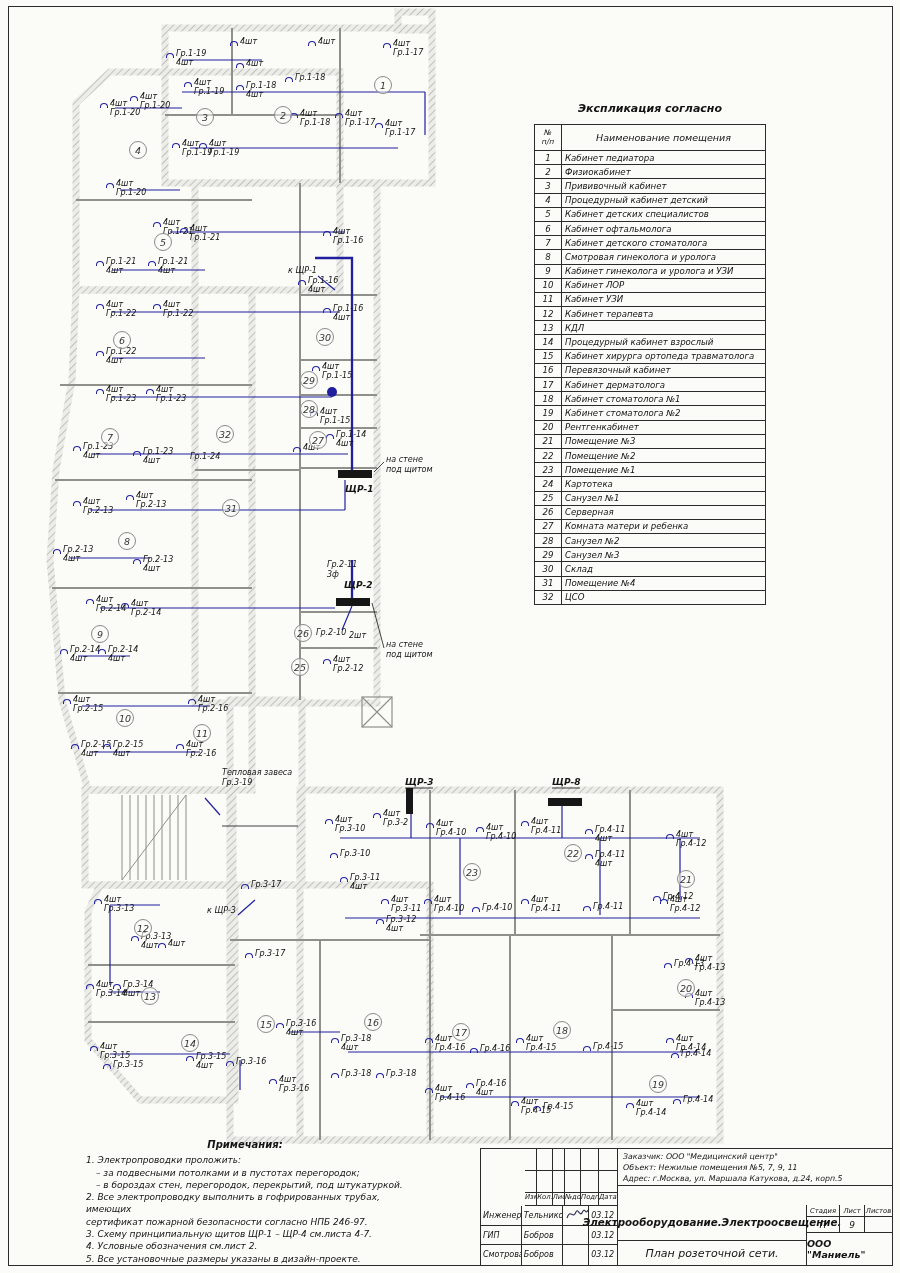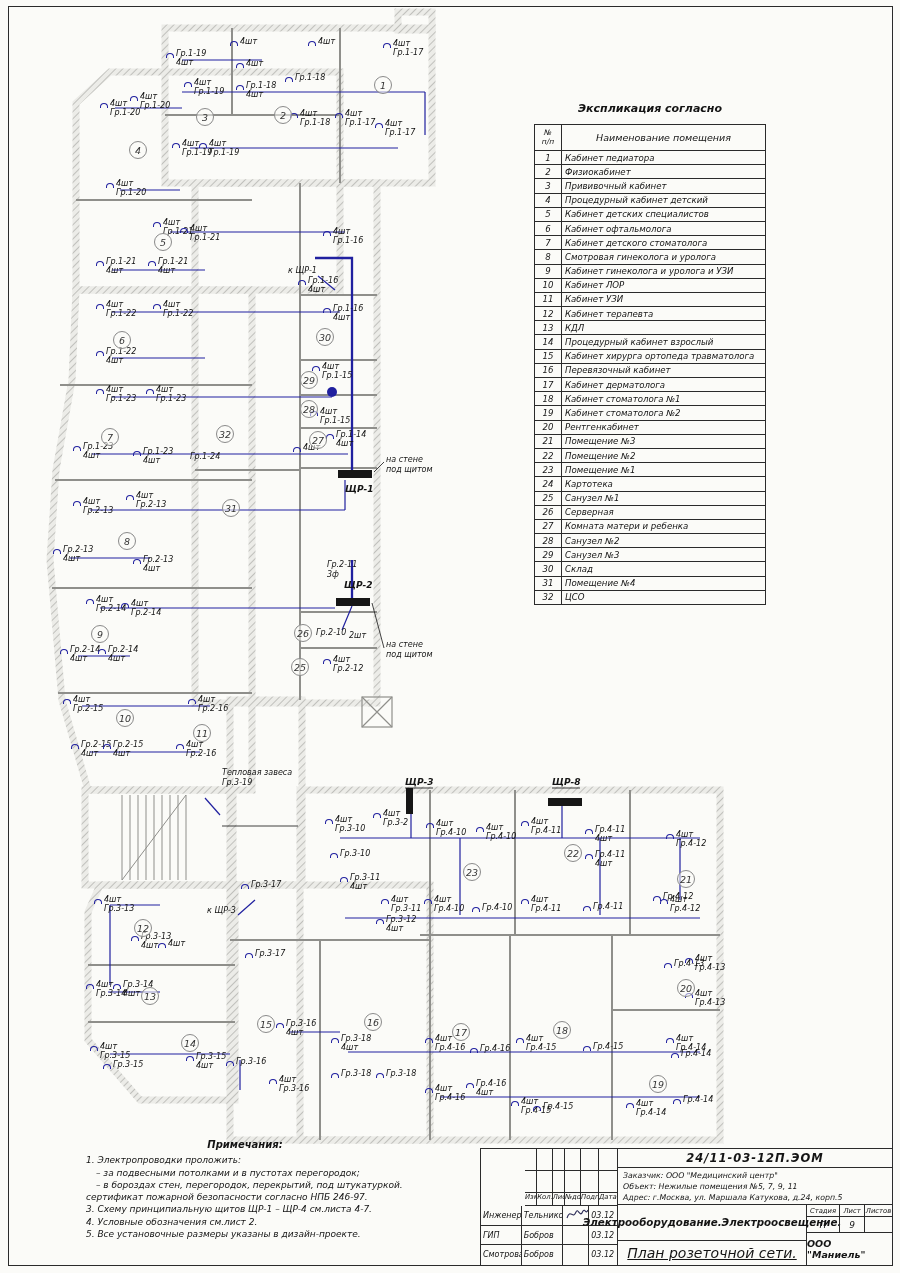--- a/index.html
+++ b/index.html
@@ -47,21 +47,21 @@
         overflow:hidden; white-space:nowrap; }
   .tb-scell:last-child { border-right:none; }
   .tb-right { position:absolute; left:137px; top:0; right:0; height:100%; }
   .tb-doc { height:19px; border-bottom:1.5px solid #2b2b2b; text-align:center; font-weight:bold;
         font-size:11.5px; line-height:19px; letter-spacing:1px; }
   .tb-meta { height:37px; border-bottom:1.5px solid #2b2b2b; padding:2px 5px; font-size:7.8px; line-height:11px; }
   .tb-bottom { position:absolute; left:0; top:56px; right:0; bottom:0; display:flex; }
   .tb-subject { width:189px; border-right:1.5px solid #2b2b2b; display:flex; flex-direction:column; }
   .tb-subject-main { height:36px; border-bottom:1px solid #2b2b2b; display:flex; flex-direction:row;
         align-items:center; justify-content:center; font-size:10.3px; font-weight:bold; line-height:13px; }
-  .tb-sheettitle { flex:1; display:flex; align-items:center; justify-content:center; font-size:14px;text-decoration:underline; }
+  .tb-sheettitle { flex:1; display:flex; align-items:center; justify-content:center; font-size:11px; }
   .tb-sls { flex:1; display:flex; flex-direction:column; }
   .tb-sls-head, .tb-sls-vals { display:flex; border-bottom:1px solid #2b2b2b; }
   .tb-sls-head { height:12px; }
   .tb-sls-head div { border-right:1px solid #2b2b2b; font-size:6.8px; line-height:12px; text-align:center; }
   .tb-sls-head div:last-child { border-right:none; }
   .tb-sls-vals { height:16px; }
   .tb-sls-vals div { border-right:1px solid #2b2b2b; font-size:9px; line-height:16px; text-align:center; }
   .tb-sls-vals div:last-child { border-right:none; }
   .tb-company { flex:1; display:flex; align-items:center; justify-content:center; font-weight:bold; font-size:9.5px; }
 </style>
@@ -825,20 +825,21 @@
         </tbody>
     </table>
   </div>
 
   <div class="notes">
     <div class="notes-title">Примечания:</div>
     <div id="notes-lines">
         <div>1. Электропроводки проложить:</div>
         <div class="indent">– за подвесными потолками и в пустотах перегородок;</div>
         <div class="indent">– в бороздах стен, перегородок,  перекрытий, под штукатуркой.</div>
+        <div>2. Все электропроводку выполнить в гофрированных трубах, имеющих</div>
         <div>сертификат пожарной безопасности согласно  НПБ  246-97.</div>
         <div>3. Схему принципиальную щитов ЩР-1 – ЩР-4 см.листа 4-7.</div>
         <div>4. Условные обозначения см.лист 2.</div>
         <div>5. Все установочные размеры указаны в дизайн-проекте.</div>
       </div>
   </div>
 
   <div class="titleblock">
     <div class="tb-left">
       <div class="tb-grid-row" id="tb-empty1" style="height:22px;">
@@ -882,21 +883,20 @@
           </div>
           <div class="tb-sigrow">
             <div class="tb-scell" style="width: 41px;">Смотровая</div>
             <div class="tb-scell" style="width: 42px;">Бобров</div>
             <div class="tb-scell" style="width: 26px;"></div>
             <div class="tb-scell" style="width: 28px;">03.12</div>
           </div>
         </div>
     </div>
     <div class="tb-right">
-      <div class="tb-doc">24/11-03-12П.ЭОМ</div>
       <div class="tb-meta">
         <div>Заказчик: ООО "Медицинский центр"</div>
         <div>Объект: Нежилые помещения №5, 7, 9, 11</div>
         <div>Адрес: г.Москва, ул. Маршала Катукова, д.24, корп.5</div>
       </div>
       <div class="tb-bottom">
         <div class="tb-subject">
           <div class="tb-subject-main">
             <div>Электрооборудование.</div>
             <div>Электроосвещение.</div>

